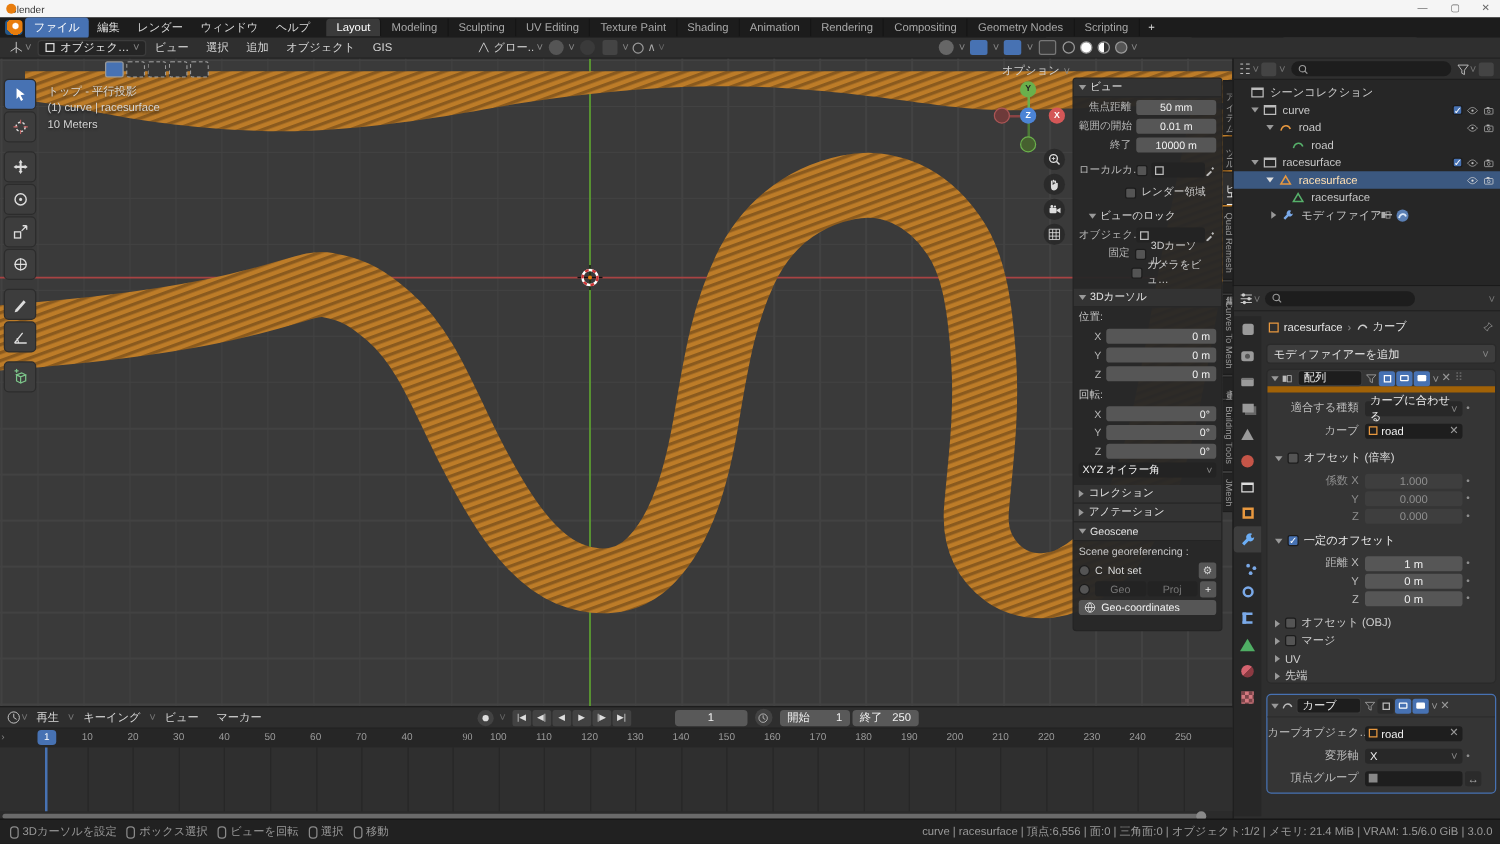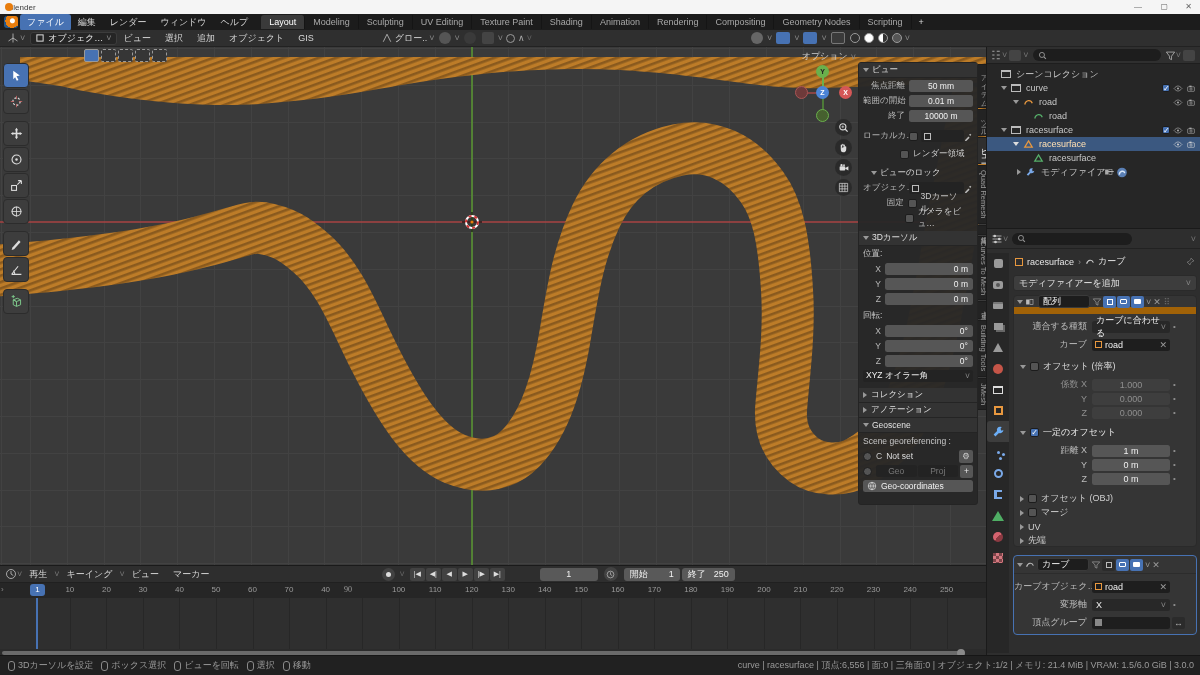--- a/index.html
+++ b/index.html
@@ -245,20 +245,25 @@
       <span class="selmode"></span>
       <span class="selmode"></span>
       <span class="selmode"></span>
       <span class="selmode"></span>
     </div>
     <div class="abs row" style="right:130px;top:3px;color:#cfcfcf">
       <span>オプション</span>
         <span style="color:#888;margin-left:3px">˅</span>
     </div>
 
+    <div id="vp-text" class="abs" style="left:38px;top:20px">
+      <div>トップ - 平行投影</div>
+      <div>(1) curve | racesurface</div>
+      <div>10 Meters</div>
+    </div>
 
     <div class="abs" style="left:795px;top:18px;width:56px;height:56px">
       <span class="abs" style="left:27px;top:7px;width:2px;height:20px;background:#6ab04c"></span>
       <span class="abs" style="left:27px;top:29px;width:2px;height:20px;background:#4d7a38"></span>
       <span class="abs" style="left:5px;top:27px;width:20px;height:2px;background:#8a4444"></span>
       <span class="abs" style="left:31px;top:27px;width:20px;height:2px;background:#d45
       757"></span>
       <span class="navball" style="left:21px;top:0;background:#6ab04c">Y</span>
       <span class="navball" style="left:44px;top:21px;background:#d45757;color:#fff">X</span>
       <span class="navball" style="left:0;top:21px;background:#6e3a3a;border:1px solid #a55"></span>
@@ -706,21 +711,21 @@
           <path d="M9 2l5 5-3 1-3 3-1 3-5-5 3-1 3-3z" fill="none" stroke="#999"></path>
         </svg>
     </div>
 
     <div class="row abs" style="left:26px;top:46px;width:184px;height:16px;background:#3d3d3d;border:1px solid #2a2a2a;border-radius:3px;padding:0 5px;color:#e8e8e8">
       <span>モディファイアーを追加</span>
         <span style="margin-left:auto;color:#888">˅</span>
     </div>
 
     <div class="pbox" style="top:66px;height:252px">
-      <div class="row" style="height:18px;padding:0 3px;border-bottom:7px solid #a16207">
+      <div class="row" style="height:18px;padding:0 3px;border-bottom:5px solid #a16207">
         <span class="tri down"></span>
         <svg class="ic" width="11" height="10" viewBox="0 0 16 16" style="margin:0 2px">
             <rect x="1" y="4" width="5" height="8" fill="#bbb"></rect>
             <rect x="7" y="4" width="5" height="8" fill="none" stroke="#bbb"></rect>
           </svg>
         <span class="namefld" style="max-width:52px">配列</span>
         <svg class="ic" width="10" height="10" viewBox="0 0 16 16" style="margin-left:2px">
             <path d="M2 3h12L9.5 8v5l-3-1.5V8z" fill="none" stroke="#aaa"></path>
           </svg>
         <span class="mod-toggle on">
@@ -906,21 +911,21 @@
       <span class="abs" style="left:1px;top:2px;color:#888">›</span>
       <span class="abs" style="left:30px;top:1px;width:15px;height:12px;background:#4772b3;border-radius:3px;color:#fff;text-align:center;line-height:12px">1</span>
     <span class="tick" style="left: 56.877px;">10</span>
         <span class="tick" style="left: 93.407px;">20</span>
         <span class="tick" style="left: 129.937px;">30</span>
         <span class="tick" style="left: 166.467px;">40</span>
         <span class="tick" style="left: 202.997px;">50</span>
         <span class="tick" style="left: 239.527px;">60</span>
         <span class="tick" style="left: 276.057px;">70</span>
         <span class="tick" style="left: 312.587px;">40</span>
-        <span class="tick" style="left: 335px; font-family: Liberation Serif, serif;">90</span>
+        <span class="tick" style="left: 361px; font-family: Liberation Serif, serif;">90</span>
         <span class="tick" style="left: 385.647px;">100</span>
         <span class="tick" style="left: 422.177px;">110</span>
         <span class="tick" style="left: 458.707px;">120</span>
         <span class="tick" style="left: 495.237px;">130</span>
         <span class="tick" style="left: 531.767px;">140</span>
         <span class="tick" style="left: 568.297px;">150</span>
         <span class="tick" style="left: 604.827px;">160</span>
         <span class="tick" style="left: 641.357px;">170</span>
         <span class="tick" style="left: 677.887px;">180</span>
         <span class="tick" style="left: 714.417px;">190</span>

